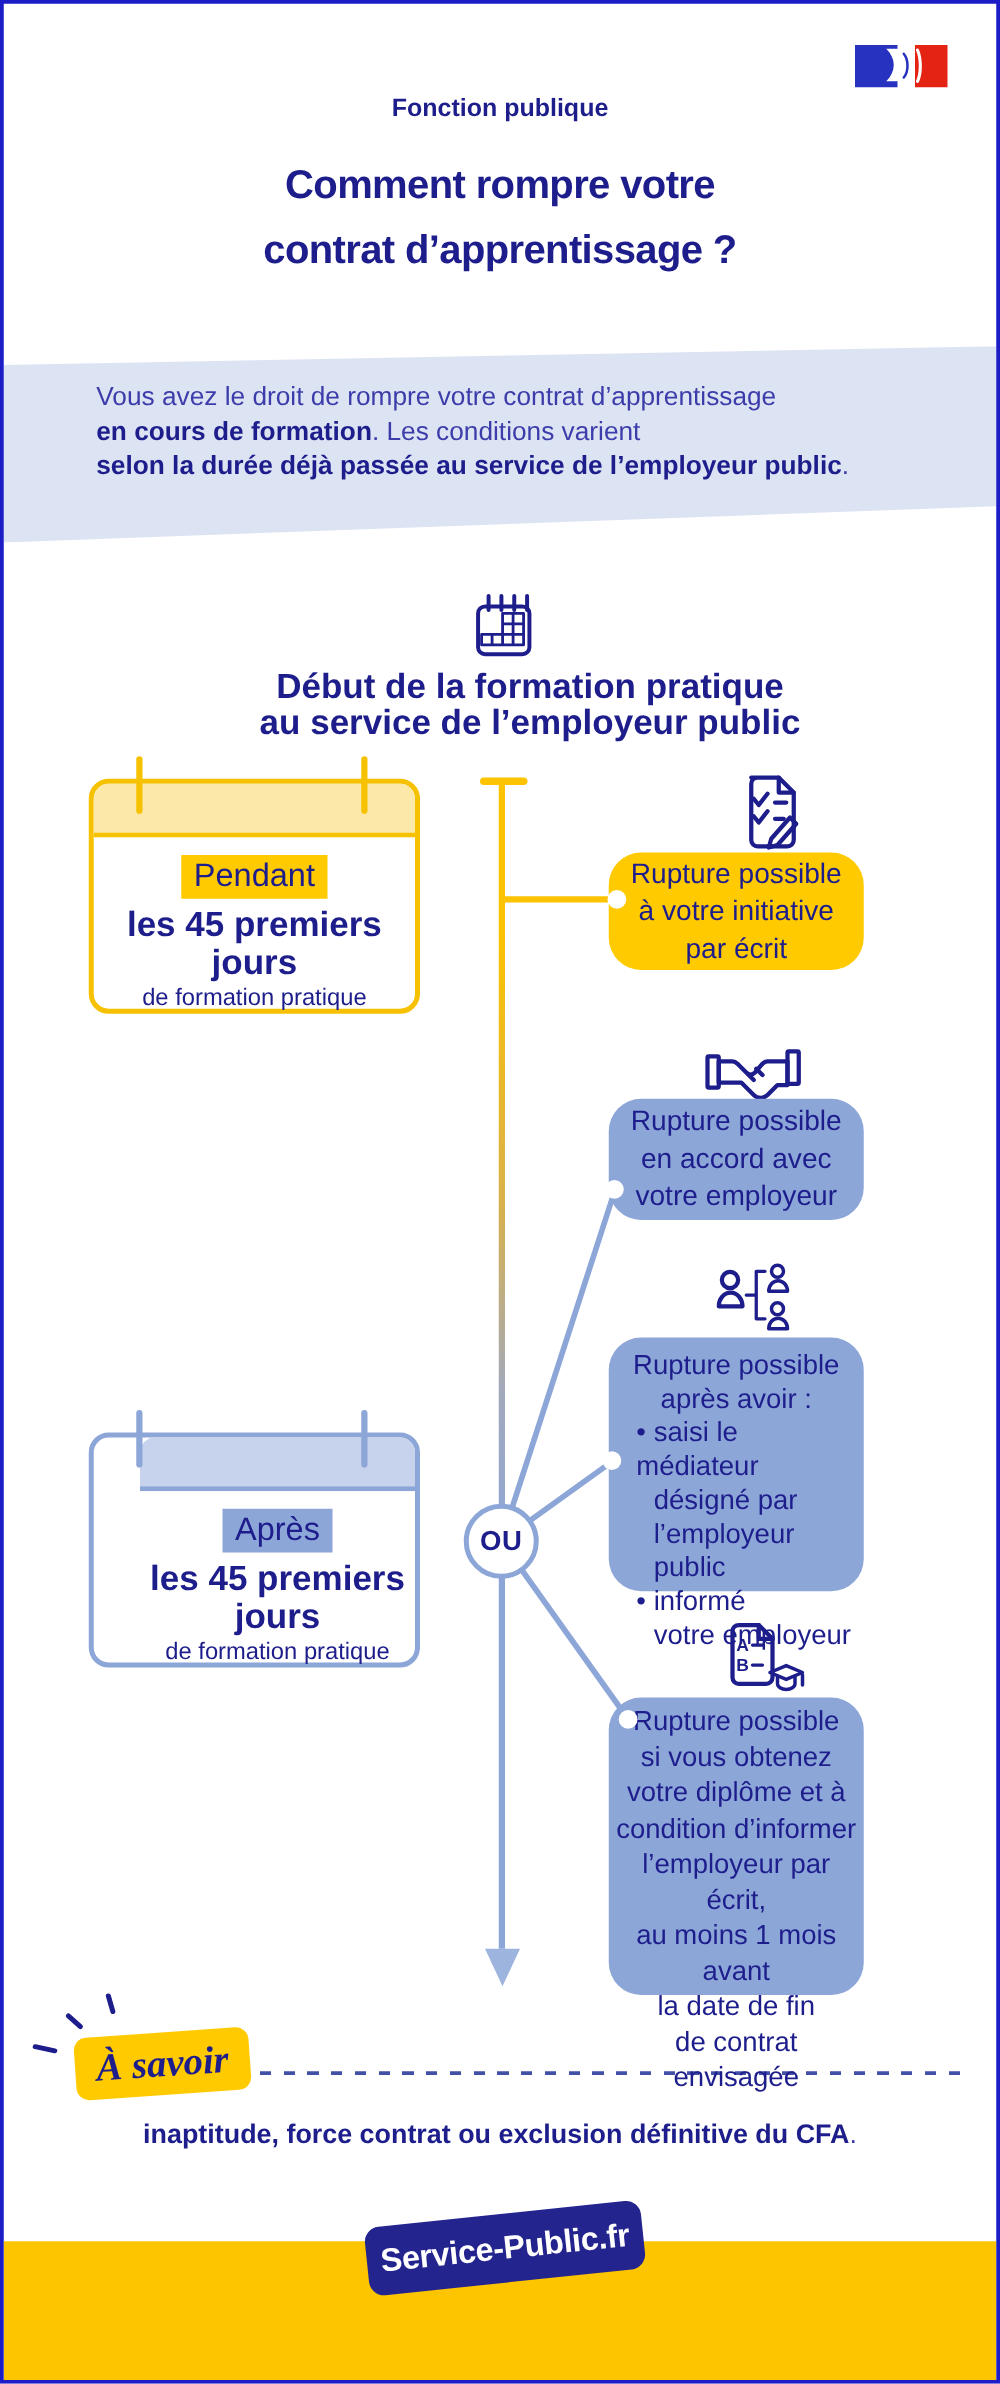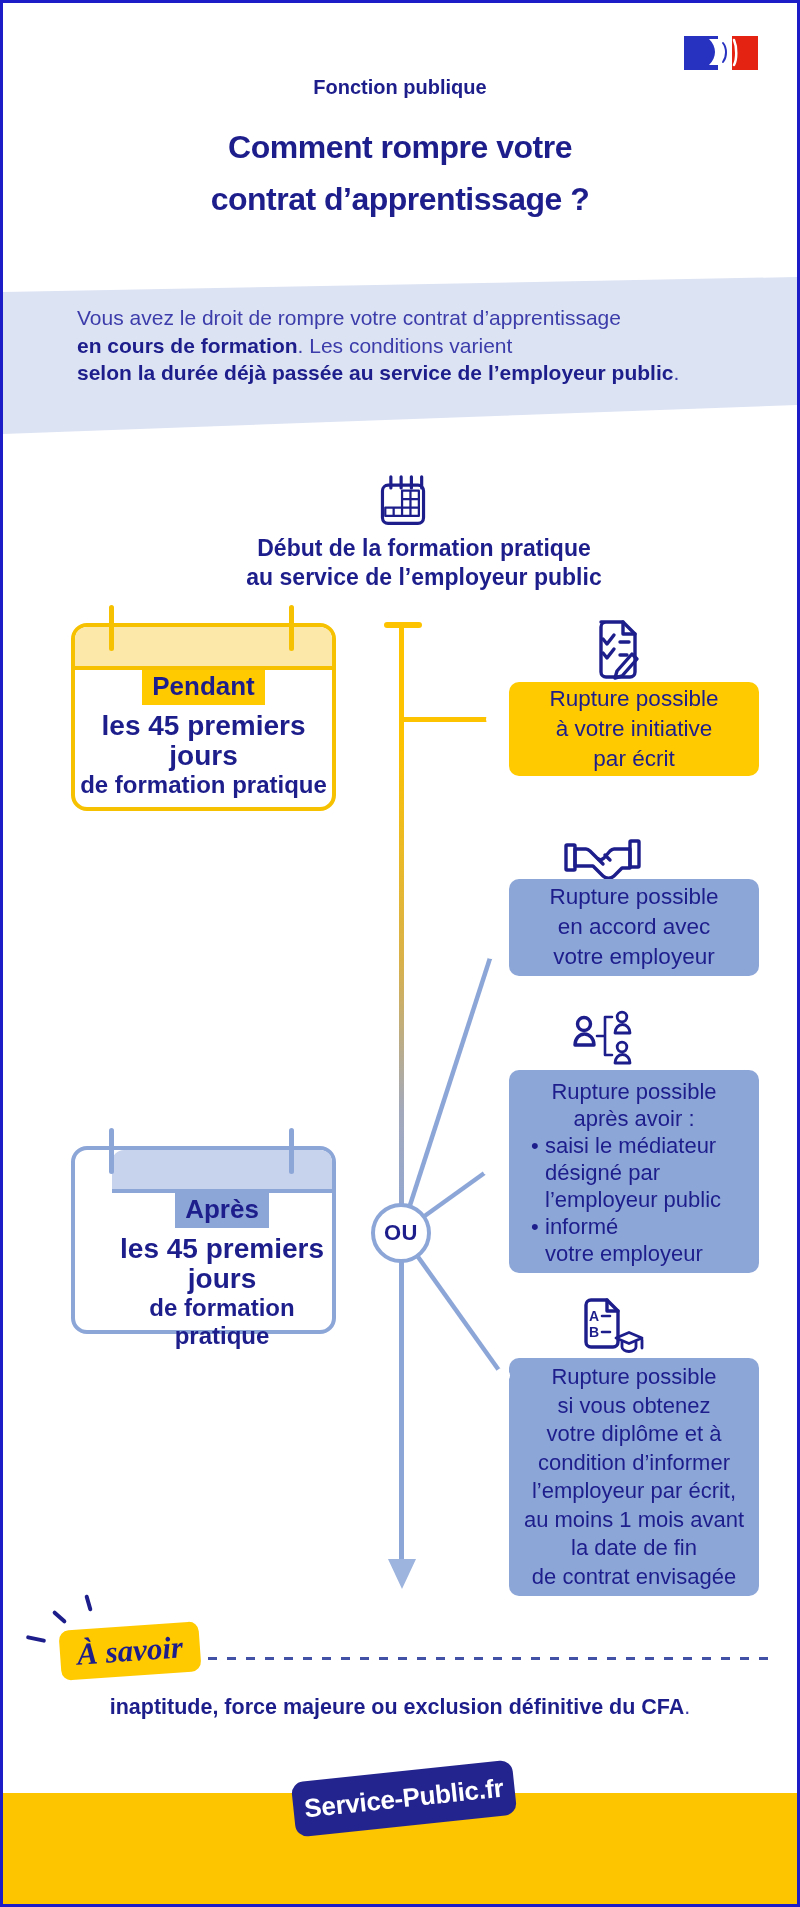--- a/index.html
+++ b/index.html
@@ -33,21 +33,21 @@
   
   .band{position:absolute;left:0;top:0;width:100%;height:460px;background:var(--band);
         clip-path:polygon(0 289px,100% 274px,100% 402px,0 431px);}
   .band-text{position:absolute;left:74px;top:301px;width:640px;
              font-size:21px;line-height:27.5px;color:var(--body-blue);}
   .band-text b{color:var(--navy);}
 
   
   .cal-start-icon{position:absolute;left:372px;top:468px;}
   .start-heading{position:absolute;left:0;top:531px;width:100%;text-align:center;
-                 font-size:23px;line-height:29px;font-weight:bold;color:var(--navy);padding-left:48px;}
+                 font-size:28px;line-height:29px;font-weight:bold;color:var(--navy);padding-left:48px;}
 
   
   .tl-cap{position:absolute;left:381px;top:619px;width:38px;height:6px;border-radius:3px;background:#fdc300;z-index:1;}
   .tl-line{position:absolute;left:396px;top:622px;width:5px;height:934px;z-index:1;
            background:linear-gradient(180deg,#fdc300 0%,#fdc300 12%,#d9b14a 36%,#a3a9bb 52%,var(--peri) 66%,var(--peri) 100%);}
   .tl-arrowhead{position:absolute;left:385px;top:1556px;width:0;height:0;z-index:1;
                 border-left:14px solid transparent;border-right:14px solid transparent;
                 border-top:30px solid var(--arrow);}
   .tl-branch{position:absolute;left:398px;top:714px;width:92px;height:5px;background:#fdc300;z-index:2;}
   svg.links{position:absolute;left:0;top:0;z-index:2;pointer-events:none;}
@@ -62,29 +62,29 @@
                border-radius:16px;z-index:3;text-align:center;}
   .period-card .hd{height:43px;border-radius:12px 12px 0 0;}
   .card-pendant{top:620px;border:4px solid var(--gold);}
   .card-pendant .hd{background:var(--yellow-light);border-bottom:4px solid var(--gold);}
   .card-apres{top:1143px;border:4px solid var(--peri);padding-left:37px;}
   .card-apres .hd{background:var(--peri-light);border-bottom:4px solid var(--peri);}
   .ring{position:absolute;width:5px;height:46px;border-radius:3px;z-index:4;}
   .ring.gold{background:var(--gold);top:602px;}
   .ring.blue{background:var(--peri);top:1125px;}
   .ring.r1{left:106px;} .ring.r2{left:286px;}
-  .tag{display:inline-block;padding:1px 10px 3px;
-       font-size:26px;font-weight:bold;color:var(--navy);}
+  .tag{display:inline-block;margin-top:14px;padding:1px 10px 3px;
+       font-size:26px;font-weight:normal;color:var(--navy);}
   .card-pendant .tag{background:var(--yellow);}
   .card-apres .tag{background:var(--peri);}
   .card-l1{margin-top:6px;font-size:28px;font-weight:bold;color:var(--navy);line-height:30px;}
-  .card-l2{font-size:24px;font-weight:bold;color:var(--navy);line-height:28px;}
-
-  
-  .bubble{position:absolute;left:506px;width:250px;border-radius:10px;z-index:3;
+  .card-l2{font-size:19px;font-weight:normal;color:var(--navy);line-height:28px;}
+
+  
+  .bubble{position:absolute;left:484px;width:204px;border-radius:26px;z-index:3;
           color:var(--navy);font-size:22.5px;line-height:30px;text-align:center;}
   .bubble-initiative{top:679px;height:94px;background:var(--yellow);padding-top:2px;}
   .bubble-accord{top:876px;height:97px;background:var(--peri);padding-top:3px;}
   .bubble-mediateur{top:1067px;height:203px;background:var(--peri);padding-top:8px;
                     font-size:22px;line-height:27px;}
   .bubble-diplome{top:1355px;height:238px;background:var(--peri);padding-top:5px;
                   font-size:22px;line-height:28.5px;}
   .bubble .list{text-align:left;padding-left:14px;}
   .bl{padding-left:8px;}
   .bl .mk{display:inline-block;width:14px;}
@@ -270,19 +270,19 @@
   <div class="dot" style="left:479px;top:1158px;"></div>
   <div class="dot" style="left:492px;top:1365px;"></div>
   <div class="or-circle">OU</div>
 
   <div class="spark sp1"></div>
   <div class="spark sp2"></div>
   <div class="spark sp3"></div>
   <div class="savoir-badge">À savoir</div>
   <div class="dash-line"></div>
   <div class="note-text">
-    <div><b>inaptitude, force majeure ou exclusion définitive du CFA</b><span>.</span></div>
+    <div><b>inaptitude, force contrat ou exclusion définitive du CFA</b><span>.</span></div>
   </div>
 
   <div class="footer-band"></div>
   <div class="sp-logo">Service-Public.fr</div>
 
 </div>
 
 </body></html>

